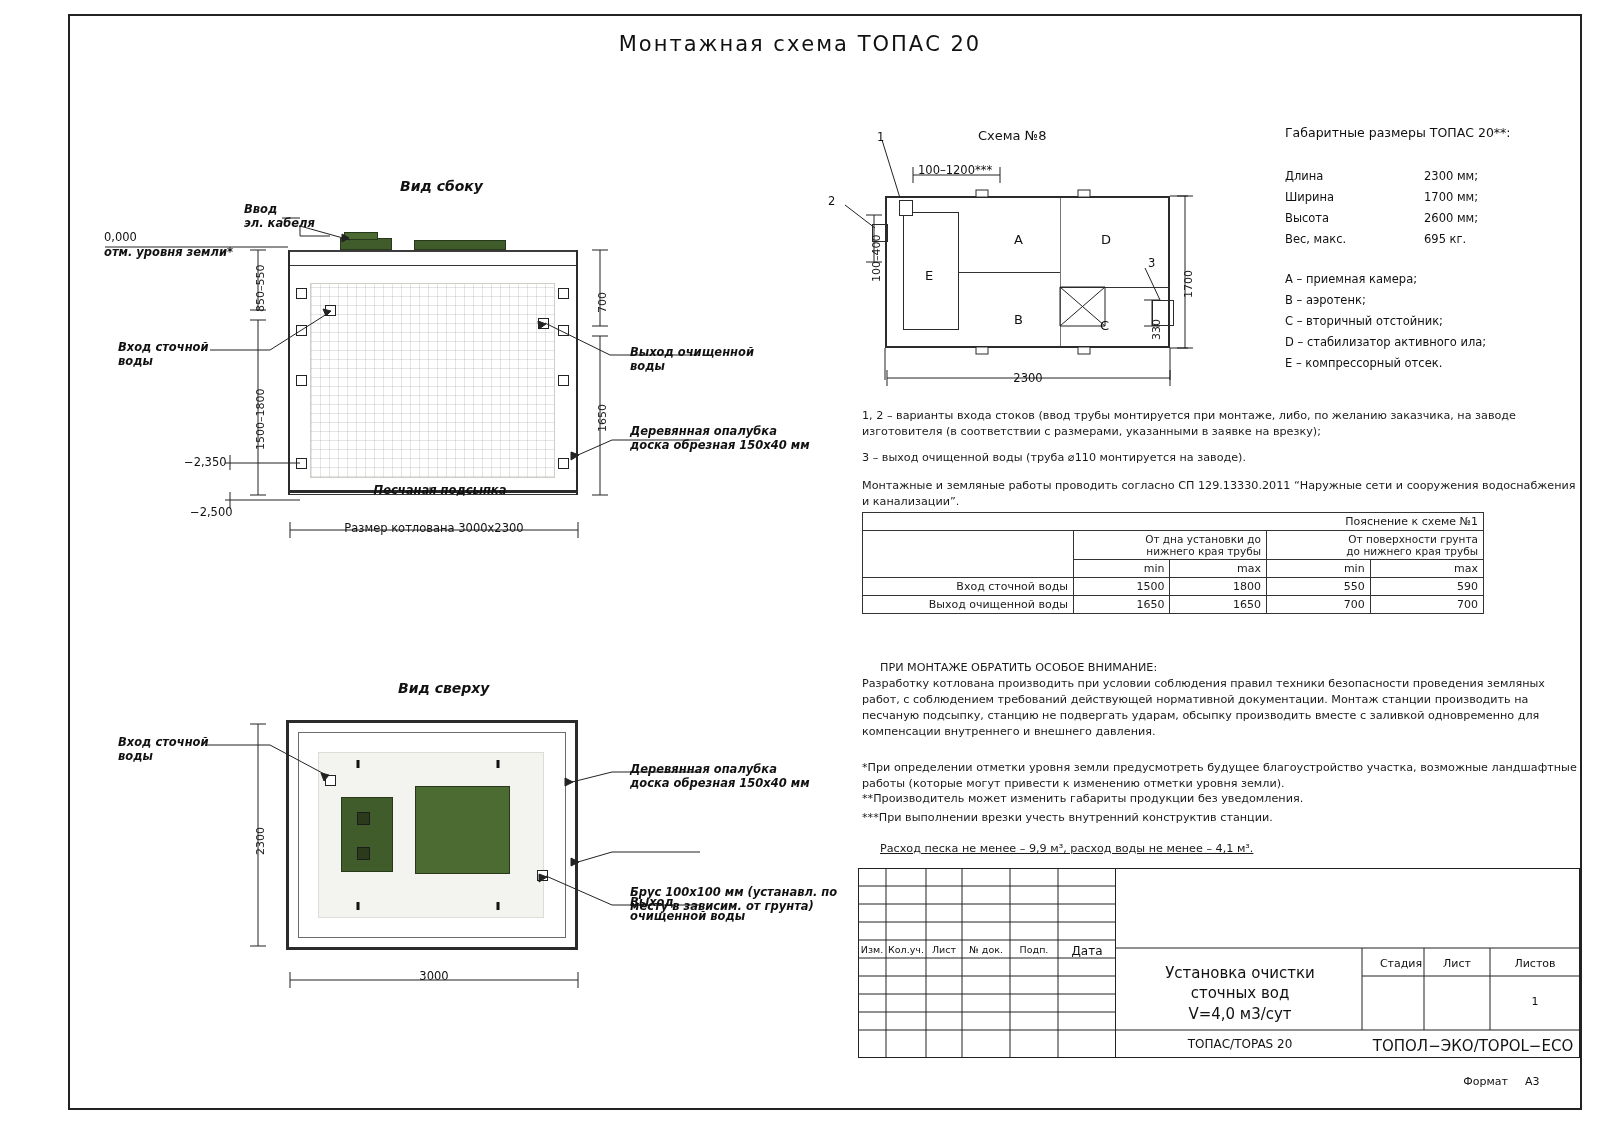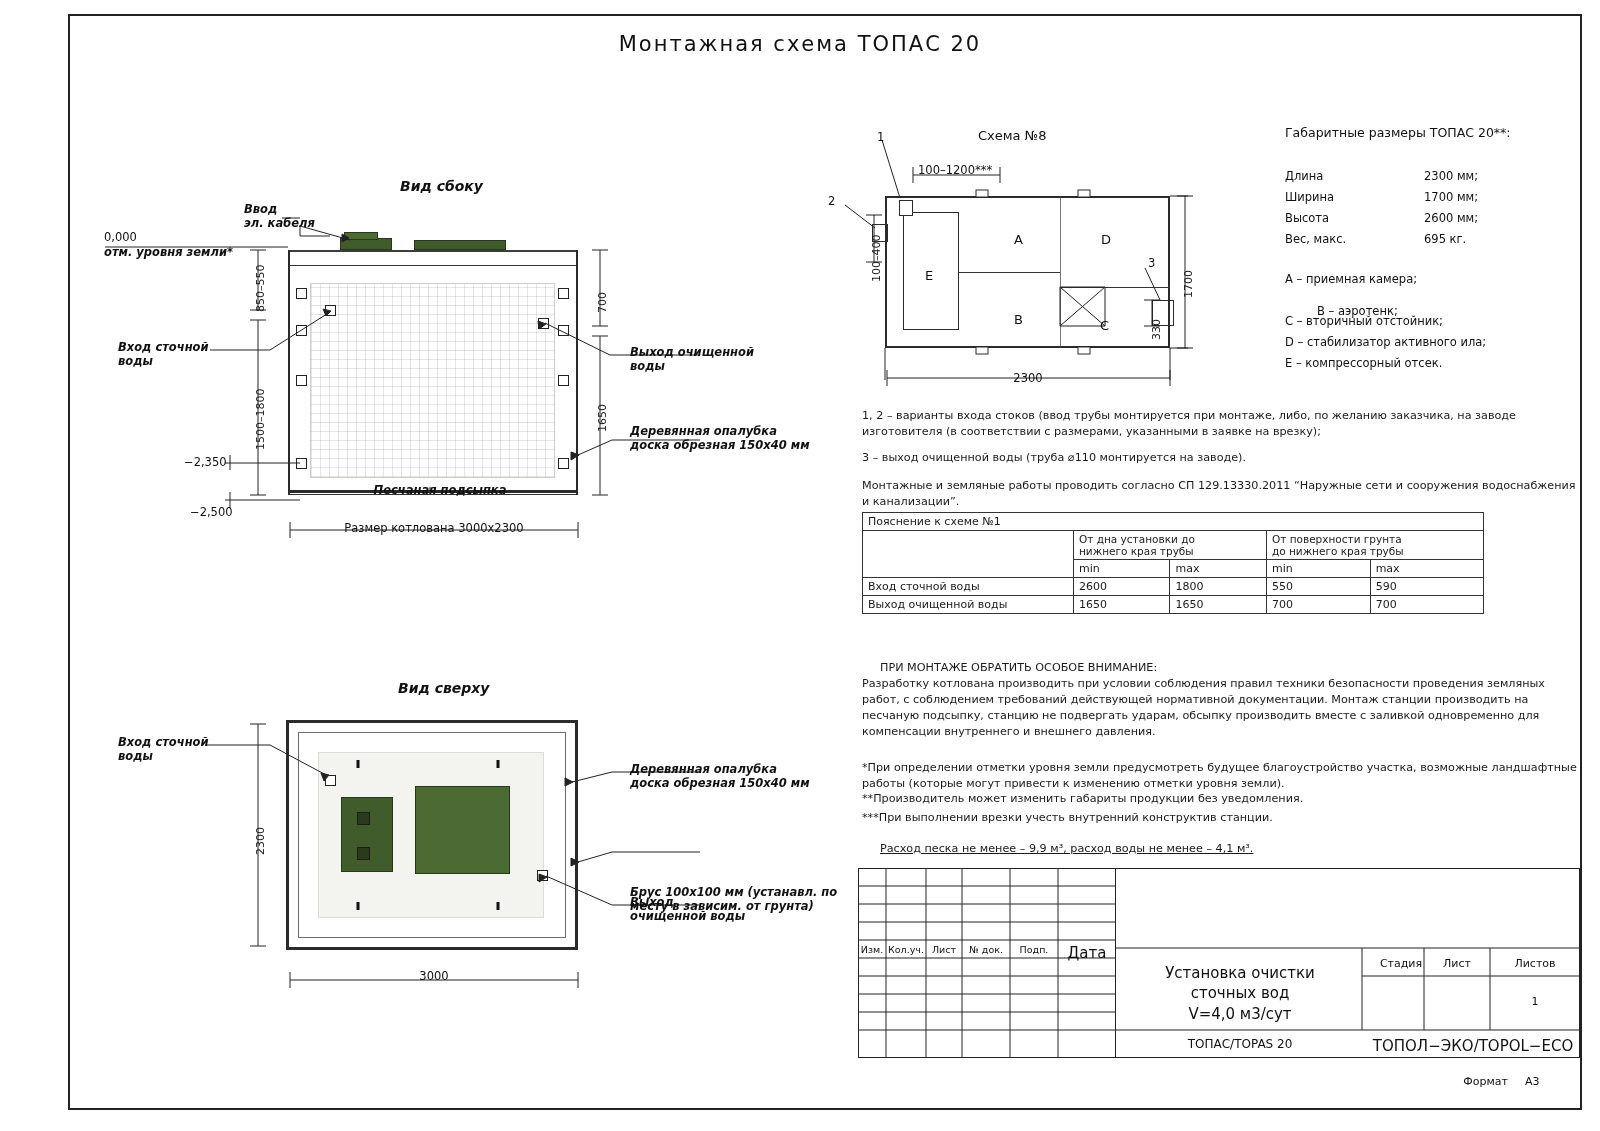--- a/index.html
+++ b/index.html
@@ -16,21 +16,21 @@
   .hln{height:1px;}
   .vln{width:1px;}
   .box{position:absolute;border:1.5px solid #2c2c2c;box-sizing:border-box;}
   .grn{background:#3f5c2a;}
   .grn2{background:#4c6b33;}
   .light{background:#f3f3ef;}
   .hatch{background:
      repeating-linear-gradient(0deg,rgba(0,0,0,.10) 0 1px,transparent 1px 9px),
      repeating-linear-gradient(90deg,rgba(0,0,0,.10) 0 1px,transparent 1px 9px);}
   table.t{position:absolute;border-collapse:collapse;font-size:11px;}
-  table.t td,table.t th{border:1px solid #333;padding:2px 5px;font-weight:normal;text-align:left;}
+  table.t td,table.t th{border:1px solid #333;padding:2px 5px;font-weight:normal;text-align:right;}
   .small{font-size:10.5px;}
   .para{position:absolute;font-size:11.2px;line-height:1.42;white-space:pre-line;}
   .u{text-decoration:underline;}
   svg{position:absolute;left:0;top:0;overflow:visible;}
   .sq{position:absolute;width:9px;height:9px;border:1.4px solid #222;background:#fff;}
 </style>
 </head>
 <body>
 
 <div class="sheet">
@@ -218,21 +218,21 @@
   <div class="lbl" style="left:1285px;top:169px;">Длина</div>
   <div class="lbl" style="left:1424px;top:169px;">2300 мм;</div>
   <div class="lbl" style="left:1285px;top:190px;">Ширина</div>
   <div class="lbl" style="left:1424px;top:190px;">1700 мм;</div>
   <div class="lbl" style="left:1285px;top:211px;">Высота</div>
   <div class="lbl" style="left:1424px;top:211px;">2600 мм;</div>
   <div class="lbl" style="left:1285px;top:232px;">Вес, макс.</div>
   <div class="lbl" style="left:1424px;top:232px;">695 кг.</div>
 
   <div class="lbl" style="left:1285px;top:272px;">А – приемная камера;</div>
-  <div class="lbl" style="left:1285px;top:304px;margin-left:32px;">B – аэротенк;</div>
+  <div class="lbl" style="left:1285px;top:293px;">B – аэротенк;</div>
   <div class="lbl" style="left:1285px;top:314px;">C – вторичный отстойник;</div>
   <div class="lbl" style="left:1285px;top:335px;">D – стабилизатор активного ила;</div>
   <div class="lbl" style="left:1285px;top:356px;">E – компрессорный отсек.</div>
 
   <div class="para" style="left:862px;top:408px;width:720px;">    1, 2 – варианты входа  стоков (ввод трубы монтируется при монтаже, либо, по желанию заказчика, на заводе изготовителя (в соответствии с размерами, указанными в заявке на врезку);</div>
   <div class="para" style="left:862px;top:450px;width:720px;">    3 – выход очищенной воды (труба ⌀110 монтируется на заводе).</div>
   <div class="para" style="left:862px;top:478px;width:720px;">    Монтажные и земляные работы проводить согласно СП 129.13330.2011 “Наружные сети и сооружения водоснабжения и канализации”.</div>
 
   <table class="t" style="left:862px;top:512px;width:622px;">
     <tbody>
@@ -247,21 +247,21 @@
 до нижнего края трубы</td>
     </tr>
     <tr>
       <td>min</td>
       <td>max</td>
       <td>min</td>
       <td>max</td>
     </tr>
     <tr>
       <td>Вход сточной воды</td>
-      <td>2600</td>
+      <td>1500</td>
       <td>1800</td>
       <td>550</td>
       <td>590</td>
     </tr>
     <tr>
       <td>Выход очищенной воды</td>
       <td>1650</td>
       <td>1650</td>
       <td>700</td>
       <td>700</td>
@@ -304,21 +304,21 @@
       <path d="M1490,948 L1490,1030"></path>
       <path d="M1116,948 L1362,948"></path>
     </g>
   </svg>
 
   <div class="lbl c" style="left:858px;top:944px;width:28px;font-size:9.5px;">Изм.</div>
   <div class="lbl c" style="left:886px;top:944px;width:40px;font-size:9.5px;">Кол.уч.</div>
   <div class="lbl c" style="left:926px;top:944px;width:36px;font-size:9.5px;">Лист</div>
   <div class="lbl c" style="left:962px;top:944px;width:48px;font-size:9.5px;">№ док.</div>
   <div class="lbl c" style="left:1010px;top:944px;width:48px;font-size:9.5px;">Подп.</div>
-  <div class="lbl c" style="left:1058px;top:944px;width:58px;font-size:15px;">Дата</div>
+  <div class="lbl c" style="left:1058px;top:944px;width:58px;font-size:12px;">Дата</div>
 
   <div class="lbl c" style="left:1120px;top:963px;width:240px;font-size:15px;line-height:1.35;white-space:pre-line;">Установка очистки
 сточных вод
 V=4,0 м3/сут</div>
   <div class="lbl c" style="left:1120px;top:1037px;width:240px;font-size:12px;">ТОПАС/TOPAS 20</div>
   <div class="lbl c" style="left:1362px;top:1037px;width:222px;font-size:15px;">ТОПОЛ−ЭКО/TOPOL−ECO</div>
 
   <div class="lbl c" style="left:1362px;top:957px;width:62px;font-size:11px;padding-left:8px;">Стадия</div>
   <div class="lbl c" style="left:1424px;top:957px;width:66px;font-size:11px;">Лист</div>
   <div class="lbl c" style="left:1490px;top:957px;width:90px;font-size:11px;">Листов</div>

